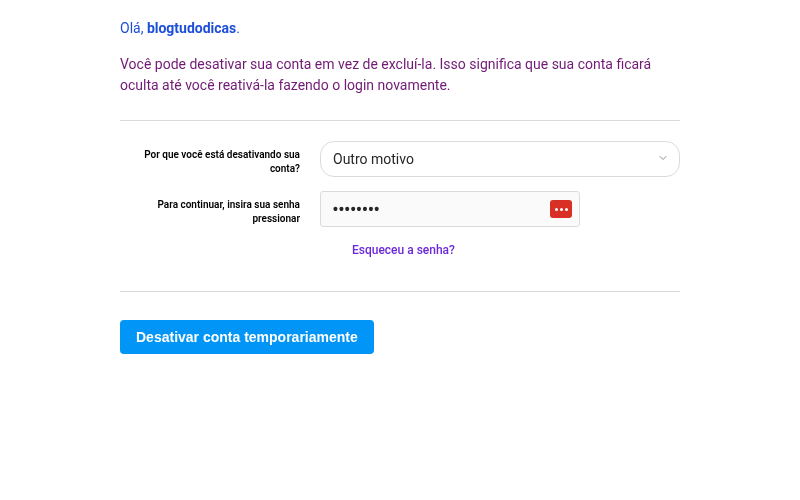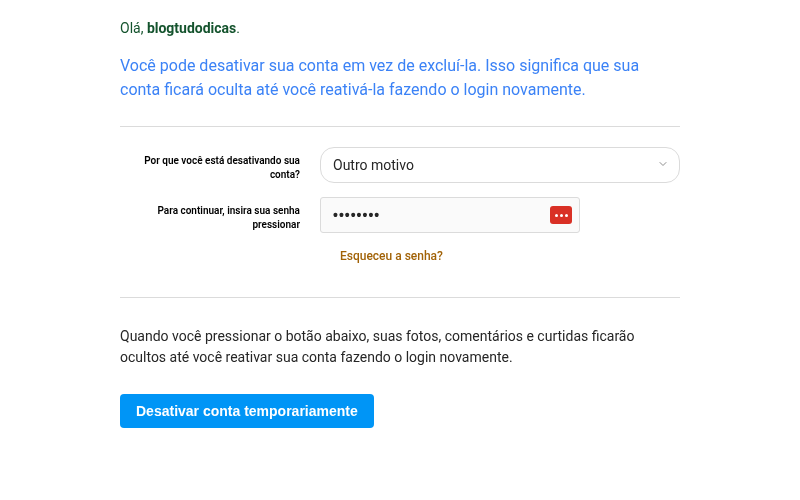--- a/index.html
+++ b/index.html
@@ -15,27 +15,27 @@
     }
     .title {
       font-size: 14px;
       font-weight: 400;
       margin-bottom: 18px;
       color: #262626;
     }
     .greeting {
       font-size: 14px;
       margin-bottom: 18px;
-      color: #14532d;
+      color: #1d4ed8;
     }
     .greeting strong { font-weight: 700; }
     .desc {
-      font-size: 16px;
+      font-size: 14px;
       line-height: 1.5;
-      color: #3b82f6;
+      color: #701a75;
       margin-bottom: 16px;
     }
     .divider {
       border: none;
       border-top: 1px solid #dbdbdb;
       margin: 24px 0 20px;
     }
     .divider.second { margin: 34px 0 28px; }
     .form-row {
       display: flex;
@@ -105,24 +105,25 @@
     }
     .pw-badge .dot {
       width: 3px; height: 3px; border-radius: 50%; background: #fff;
     }
     .forgot-row {
       margin-left: 220px;
       margin-top: 8px;
     }
     .forgot-link {
       font-size: 12px;
-      color: #a16207;
+      color: #6d28d9;
       text-decoration: none;
       font-weight: 500;
       cursor: pointer;
+      margin-left: 12px;
     }
     .footnote {
       font-size: 14px;
       line-height: 1.5;
       color: #262626;
       margin-bottom: 26px;
     }
     .primary-btn {
       background: #0095f6;
       color: #fff;
@@ -175,17 +176,16 @@
       </div>
     </div>
   </div>
 
   <div class="forgot-row">
     <a class="forgot-link">Esqueceu a senha?</a>
   </div>
 
   <hr class="divider second">
 
-  <p class="footnote">Quando você pressionar o botão abaixo, suas fotos, comentários e curtidas ficarão ocultos até você reativar sua conta fazendo o login novamente.</p>
 
   <button class="primary-btn">Desativar conta temporariamente</button>
 
 </div>
 
 </body></html>

